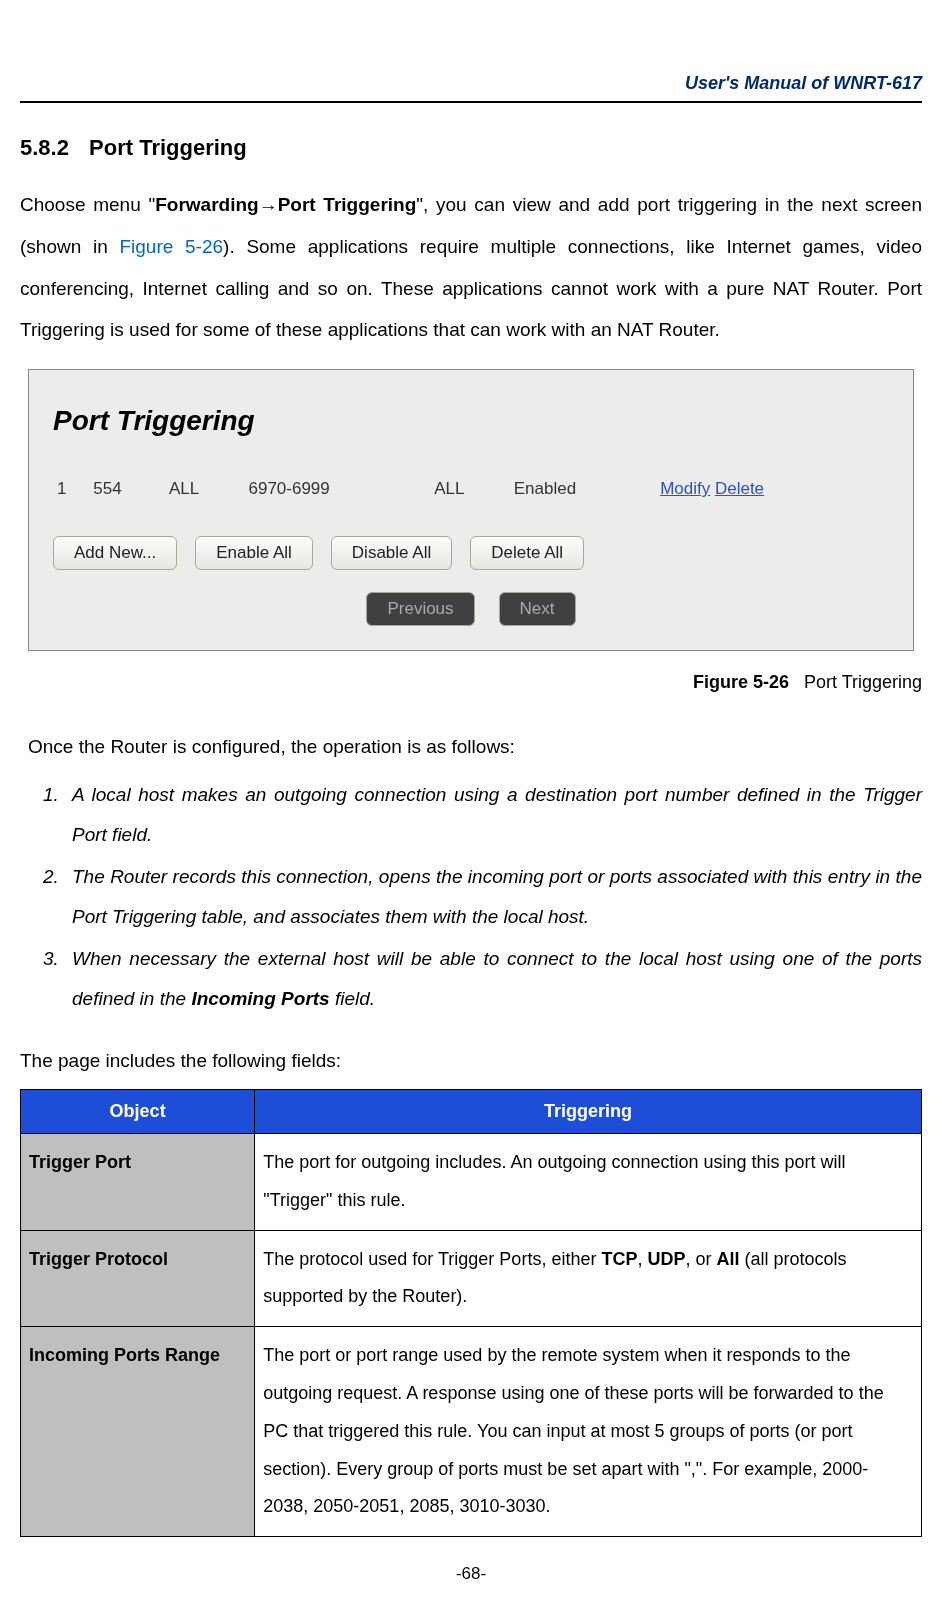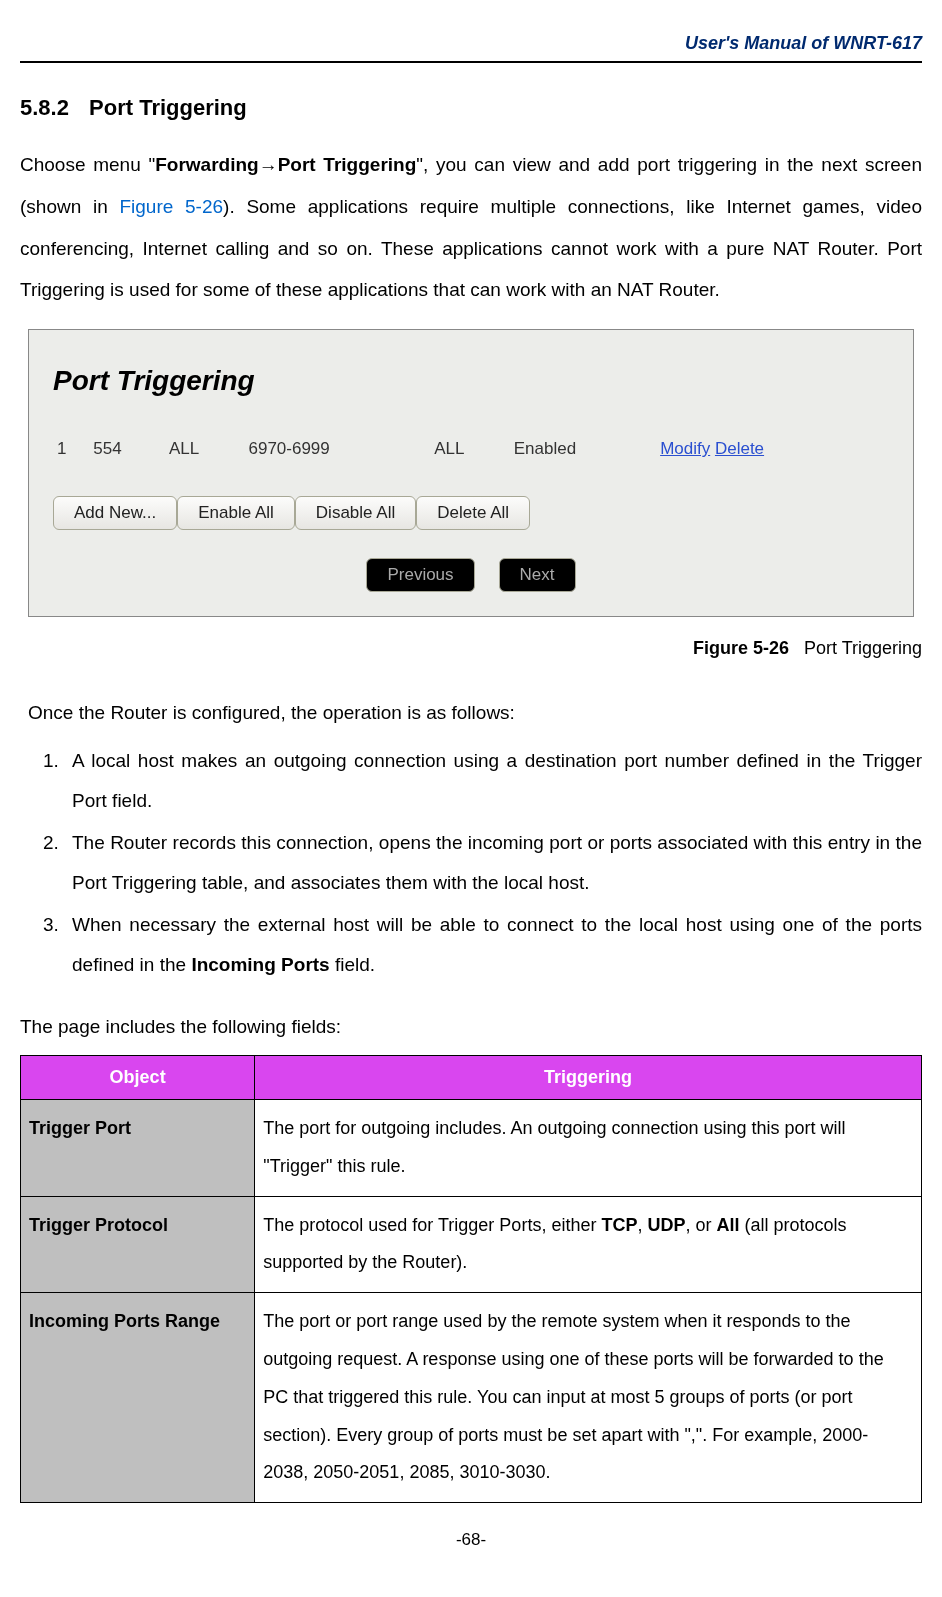--- a/index.html
+++ b/index.html
@@ -13,20 +13,21 @@
     }
     .header-bar {
       text-align: right;
       font-style: italic;
       font-weight: bold;
       color: #002a6f;
       font-size: 18px;
       padding-bottom: 4px;
       border-bottom: 2px solid #000;
       margin-bottom: 28px;
+      margin-top: 40px;
     }
     .section-title {
       font-size: 22px;
       font-weight: bold;
       margin-bottom: 20px;
     }
     .section-num { margin-right: 14px; }
     .intro-para {
       font-size: 19px;
       line-height: 2.2;
@@ -59,66 +60,66 @@
       text-align: left;
       font-weight: normal;
       padding: 6px 4px;
       color: #333;
     }
     .ss-table td {
       padding: 6px 4px;
       color: #333;
     }
     .mod-link { color: #2a4fd0; text-decoration: underline; cursor: pointer; }
-    .btn-row { display: flex; margin-bottom: 22px; }
+    .btn-row { display: flex; gap: 18px; margin-bottom: 22px; }
     .ss-btn {
       background: linear-gradient(#fcfcfb, #e7e6e2);
       border: 1px solid #a8a896;
       border-radius: 6px;
       padding: 6px 20px;
       font-size: 17px;
       color: #222;
       cursor: pointer;
     }
     .ss-btn.disabled {
       color: #aaa;
-      background: #000000;
+      background: #404040;
       cursor: default;
-      margin-top: 6px;
     }
     .nav-row { display: flex; justify-content: center; gap: 24px; }
     .figure-caption {
       text-align: right;
       font-size: 18px;
       margin-bottom: 37px;
     }
     .figure-caption b { font-weight: bold; }
     .oncetext {
       font-size: 19px;
       margin: 0 8px 14px 8px;
     }
     ol.proc {
       font-size: 19px;
       line-height: 2.1;
       padding-left: 44px;
       margin-bottom: 28px;
       text-align: justify;
+      font-style: italic;
     }
     ol.proc li { padding-left: 8px; margin-bottom: 2px; }
     .fields-intro {
       font-size: 19px;
       margin-bottom: 14px;
     }
     .field-table {
       width: 100%;
       border-collapse: collapse;
       font-size: 18px;
     }
     .field-table th {
-      background: #d946ef;
+      background: #1d4ed8;
       color: #fff;
       font-weight: bold;
       text-align: center;
       padding: 8px 6px;
       border: 1px solid #000;
     }
     .field-table td {
       border: 1px solid #000;
       padding: 10px 8px;
       vertical-align: top;

